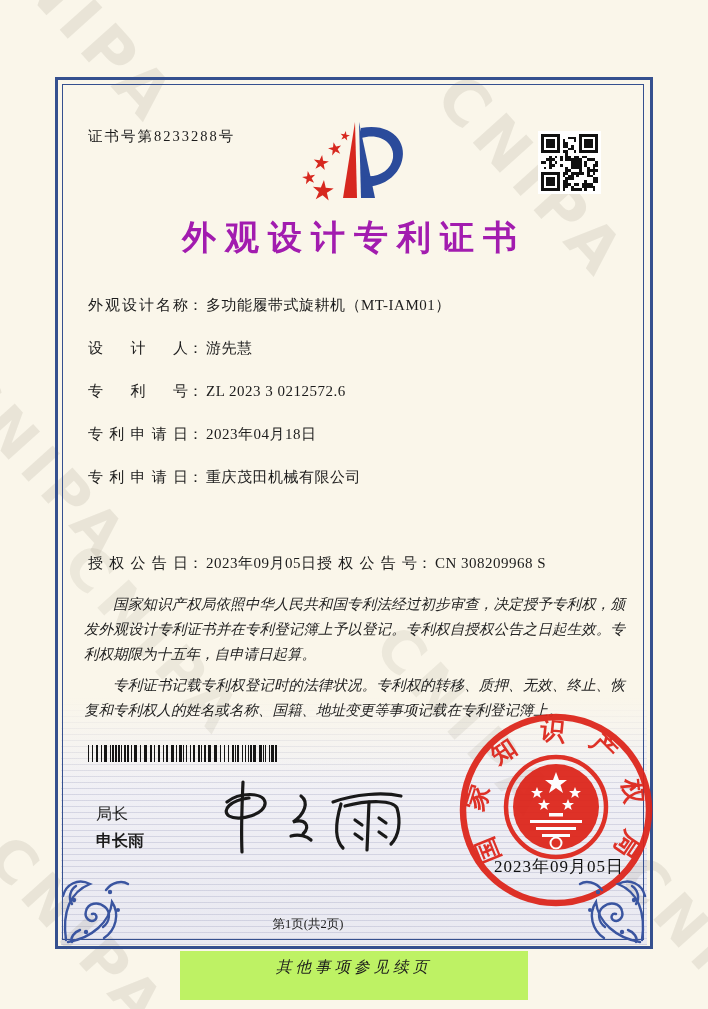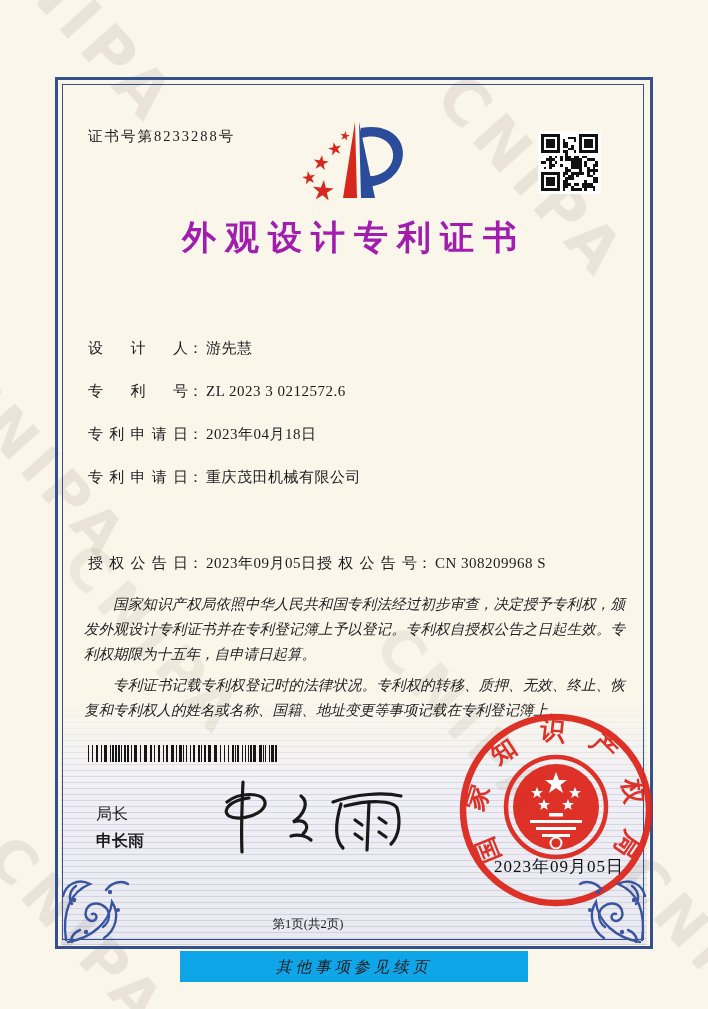--- a/index.html
+++ b/index.html
@@ -66,22 +66,22 @@
   .signer-role{position:absolute; left:96px; top:804px; font-size:16px; z-index:3;
     font-family:"Liberation Sans","DejaVu Sans",sans-serif;}
   .signer-name{position:absolute; left:96px; top:831px; font-size:16px; z-index:3;
     font-family:"Liberation Sans","DejaVu Sans",sans-serif;font-weight:bold;}
   .signature{position:absolute; left:205px; top:776px; width:215px; height:80px; z-index:4;}
   .seal{position:absolute; left:456px; top:710px; width:200px; height:200px; z-index:3; opacity:.93;}
   .seal-date{position:absolute; left:468px; top:855px; width:182px; text-align:center;
     font-size:17px; color:#101010; letter-spacing:1px; z-index:5;}
   .page-num{position:absolute; left:0; top:916px; width:616px; text-align:center;
     font-size:12.5px; z-index:3;}
-  .cont-strip{position:absolute; left:180px; top:951px; width:348px; height:31px;
-    background:#0ea5e9; z-index:3; text-align:center;}
+  .cont-strip{position:absolute; left:180px; top:951px; width:348px; height:49px;
+    background:#bef264; z-index:3; text-align:center;}
   .cont-strip span{font-size:15.5px; font-style:italic; line-height:31px; letter-spacing:4px;}
 </style>
 </head>
 <body>
 
 <div class="page">
 
   <div class="wm wm1">CNIPA</div>
   <div class="wm wm2">CNIPA</div>
   <div class="wm wm3">CNIPA</div>
@@ -278,20 +278,23 @@
         <rect x="15" y="1" width="5" height="5" fill="#fff"></rect>
         <rect x="16" y="2" width="3" height="3" fill="#111"></rect>
         <rect x="0" y="14" width="7" height="7" fill="#111"></rect>
         <rect x="1" y="15" width="5" height="5" fill="#fff"></rect>
         <rect x="2" y="16" width="3" height="3" fill="#111"></rect>
       </svg>
   </div>
 
   <div class="title">外观设计专利证书</div>
 
+  <div class="row r0">
+    <span class="lbl">外观设计名称</span><span class="colon">：</span><span class="val">多功能履带式旋耕机（MT-IAM01）</span>
+  </div>
   <div class="row r1">
     <span class="lbl">设计人</span><span class="colon">：</span><span class="val">游先慧</span>
   </div>
   <div class="row r2">
     <span class="lbl">专利号</span><span class="colon">：</span><span class="val">ZL 2023 3 0212572.6</span>
   </div>
   <div class="row r3">
     <span class="lbl">专利申请日</span><span class="colon">：</span><span class="val">2023年04月18日</span>
   </div>
   <div class="row r4">

